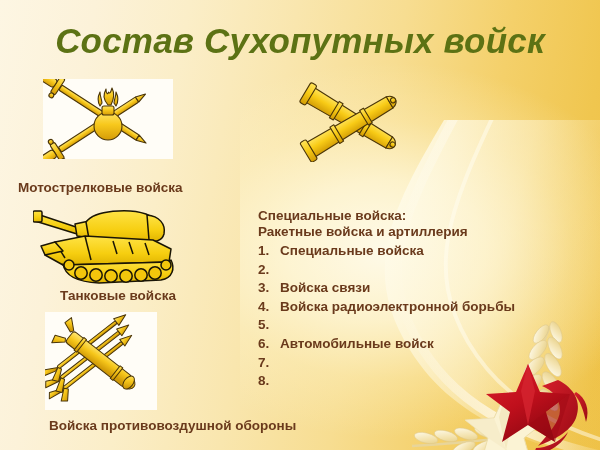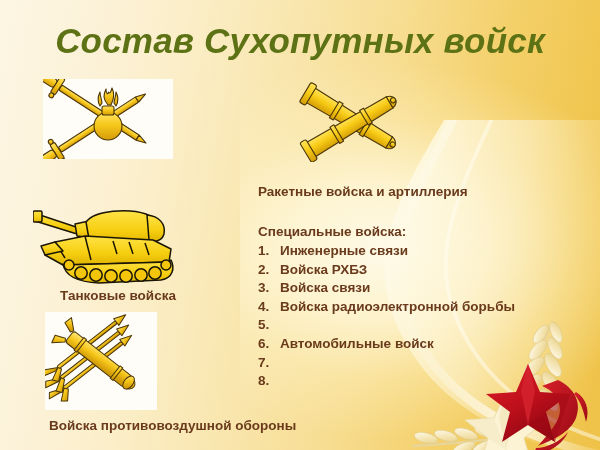--- a/index.html
+++ b/index.html
@@ -145,20 +145,21 @@
         <circle cx="65" cy="47" r="14"></circle>
         <rect x="59" y="27" width="12" height="9" rx="2"></rect>
 
         <path d="M65,26 C60,20 60,16 63,10 C63,15 65,16 65.5,13
                  C67,16 68,12 69,9 C72,15 71,20 68,26 Z"></path>
         <path d="M57,27 C54,22 55,17 57,13 C57,18 59,21 59,24 Z"></path>
         <path d="M73,27 C76,22 75,17 73,13 C73,18 71,21 71,24 Z"></path>
       </g>
     </svg>
   </div>
+  <div class="caption" id="cap-mr">Мотострелковые войска</div>
 
   <div id="tank-pic">
     <svg width="165" height="85" viewBox="0 0 165 85">
       <defs>
         <linearGradient id="tankg" x1="0" y1="0" x2="0" y2="1">
           <stop offset="0%" stop-color="#ffe345"></stop>
           <stop offset="60%" stop-color="#f6ce10"></stop>
           <stop offset="100%" stop-color="#e0b400"></stop>
         </linearGradient>
       </defs>
@@ -278,30 +279,29 @@
           <rect x="36" y="31" width="4.5" height="19"></rect>
           <rect x="70" y="32" width="4.5" height="17"></rect>
           <path d="M100,34 C108,36 109,45 100,47 Z"></path>
           <circle cx="104" cy="40.5" r="2.6"></circle>
         </g>
       </g>
     </svg>
   </div>
 
   <div id="right-col">
+    <div id="spec-head">Специальные войска:</div>
     <div id="rkt">Ракетные войска и артиллерия</div>
-    <div id="spec-head">Специальные войска:</div>
     <ol id="spec-list">
       <li>
         <span class="num">1.</span>
-        <span class="txt">Инженерные связи</span>
+        <span class="txt">Специальные войска</span>
       </li>
       <li>
         <span class="num">2.</span>
-        <span class="txt">Войска РХБЗ</span>
       </li>
       <li>
         <span class="num">3.</span>
         <span class="txt">Войска связи</span>
       </li>
       <li>
         <span class="num">4.</span>
         <span class="txt">Войска радиоэлектронной борьбы</span>
       </li>
       <li>

